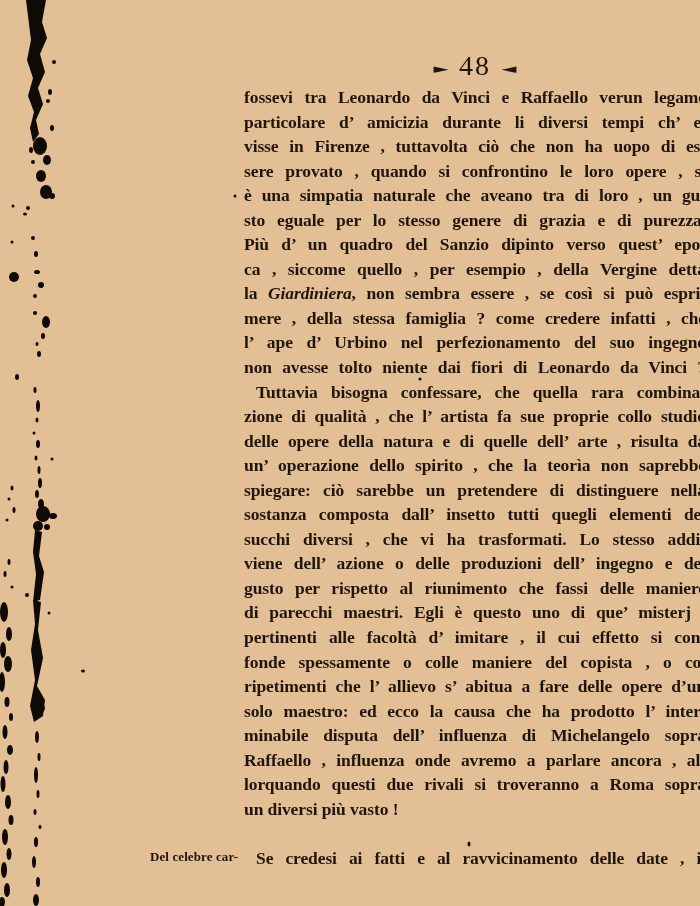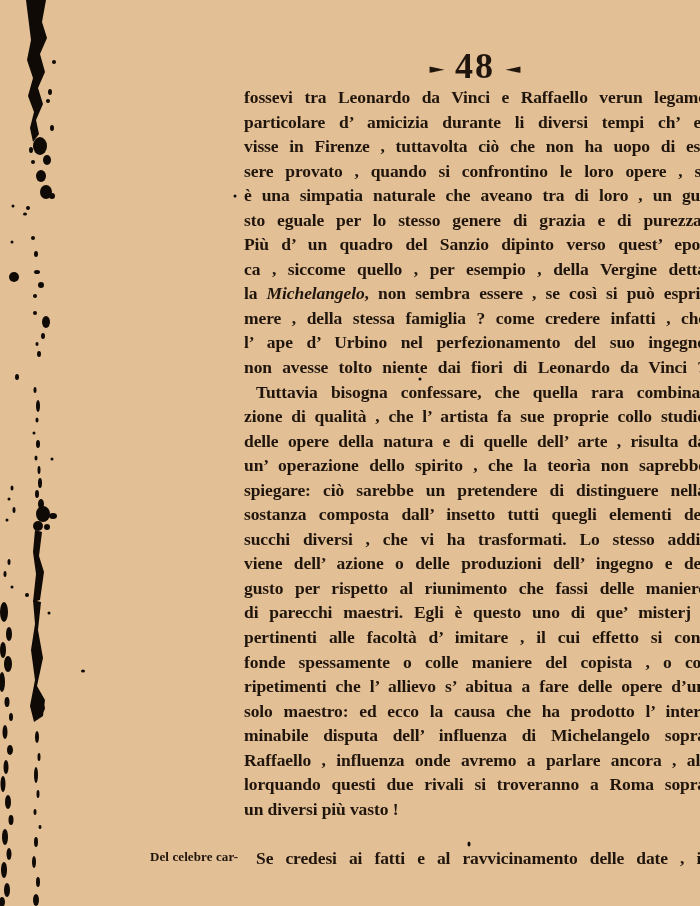--- a/index.html
+++ b/index.html
@@ -24,22 +24,22 @@
     pointer-events: none;
   }
   .header {
     position: absolute;
     left: 244px; top: 48px; width: 462px; height: 40px;
     display: flex; align-items: center; justify-content: center;
     gap: 13px;
     color: var(--ink);
   }
   .pagenum {
-    font-size: 36px;
-    font-weight: 700;
+    font-size: 28px;
+    font-weight: 400;
     letter-spacing: 2px;
     line-height: 1;
     transform: translateY(-2px);
   }
   .ornament {
     font-family: "DejaVu Sans", sans-serif;
     font-size: 13px;
     line-height: 1;
     transform: scaleX(1.5);
   }
@@ -193,21 +193,21 @@
 
   <div class="bodytext">
       <div class="tline"><span>fossevi tra Leonardo da Vinci e Raffaello verun legame</span></div>
       <div class="tline"><span>particolare d’ amicizia durante li diversi tempi ch’ ei</span></div>
       <div class="tline"><span>visse in Firenze , tuttavolta ciò che non ha uopo di es-</span></div>
       <div class="tline"><span>sere provato , quando si confrontino le loro opere , si</span></div>
       <div class="tline"><span>è una simpatia naturale che aveano tra di loro , un gu-</span></div>
       <div class="tline"><span>sto eguale per lo stesso genere di grazia e di purezza.</span></div>
       <div class="tline"><span>Più d’ un quadro del Sanzio dipinto verso quest’ epo-</span></div>
       <div class="tline"><span>ca , siccome quello , per esempio , della Vergine detta</span></div>
-      <div class="tline"><span>la </span><i>Michelangelo</i><span>, non sembra essere , se così si può espri-</span></div>
+      <div class="tline"><span>la </span><i>Giardiniera</i><span>, non sembra essere , se così si può espri-</span></div>
       <div class="tline"><span>mere , della stessa famiglia ? come credere infatti , che</span></div>
       <div class="tline"><span>l’ ape d’ Urbino nel perfezionamento del suo ingegno</span></div>
       <div class="tline"><span>non avesse tolto niente dai fiori di Leonardo da Vinci ?</span></div>
       <div class="tline indent"><span>Tuttavia bisogna confessare, che quella rara combina-</span></div>
       <div class="tline"><span>zione di qualità , che l’ artista fa sue proprie collo studio</span></div>
       <div class="tline"><span>delle opere della natura e di quelle dell’ arte , risulta da</span></div>
       <div class="tline"><span>un’ operazione dello spirito , che la teorìa non saprebbe</span></div>
       <div class="tline"><span>spiegare: ciò sarebbe un pretendere di distinguere nella</span></div>
       <div class="tline"><span>sostanza composta dall’ insetto tutti quegli elementi dei</span></div>
       <div class="tline"><span>succhi diversi , che vi ha trasformati. Lo stesso addi-</span></div>

